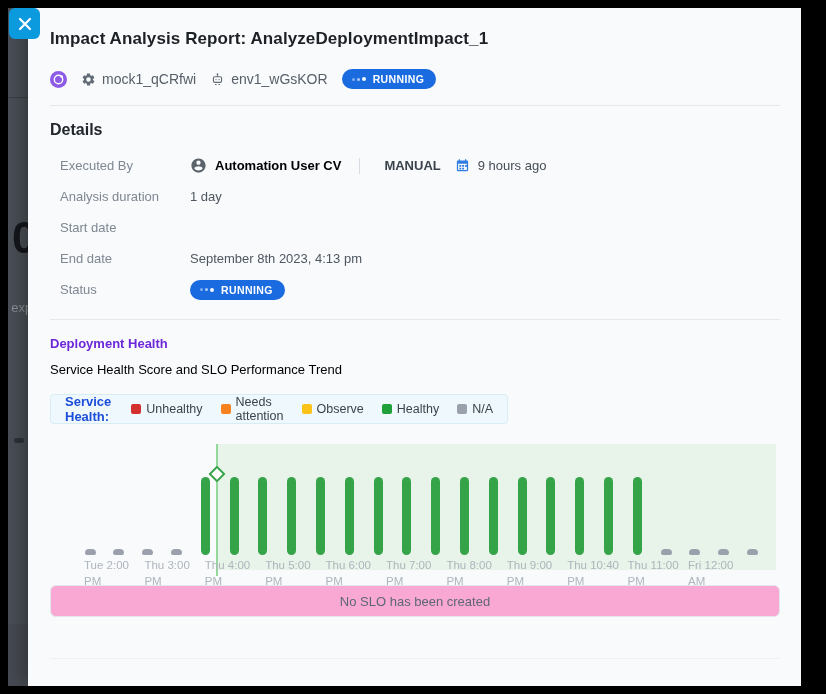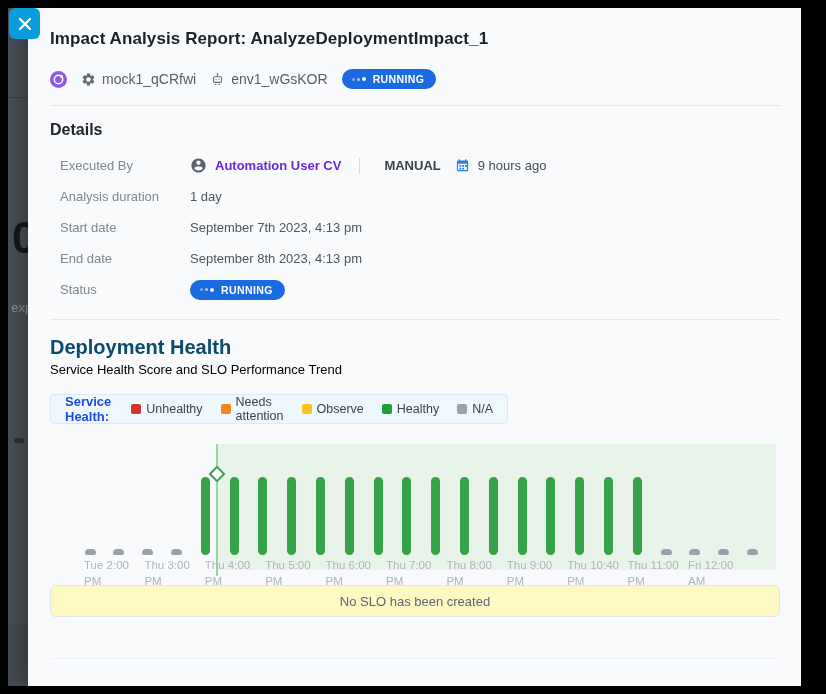--- a/index.html
+++ b/index.html
@@ -32,51 +32,51 @@
   .div-2{top:311px;}
   .div-3{top:650px;background:#edf0f4;}
 
   .sec-heading{position:absolute;left:22px;font-size:16px;font-weight:700;color:#22262c;}
   .details-heading{top:113px;}
 
   .details-rows{position:absolute;left:22px;top:142px;right:21px;}
   .d-row{height:31px;display:flex;align-items:center;}
   .d-label{width:130px;margin-left:10px;font-size:13px;color:#7e8792;flex:none;}
   .d-value{font-size:13px;color:#4e565f;display:flex;align-items:center;gap:8px;}
-  .exec-name{font-weight:700;color:#6d28d9;}
+  .exec-name{font-weight:700;color:#000000;}
   .exec-mode{font-weight:700;color:#3a424c;margin-left:6px;}
   .exec-time{font-weight:500;color:#454d57;}
   .vdiv{width:1px;height:16px;background:#d7dce2;margin:0 10px;}
 
   .pill{display:inline-flex;align-items:center;gap:2px;background:#1a6bdf;color:#fff;border-radius:12px;
         padding:4px 12px 4px 10px;font-size:10.5px;font-weight:700;letter-spacing:.4px;}
   .pill .dots{display:inline-flex;align-items:center;gap:2px;margin-right:5px;}
   .pill .dot{width:3px;height:3px;border-radius:50%;background:#fff;opacity:.45;}
   .pill .dot:nth-child(2){opacity:.65;}
   .pill .dot:nth-child(3){width:4px;height:4px;opacity:.95;}
 
-  .dh-heading{position:absolute;left:22px;top:328px;font-size:20px;font-weight:700;color:#0c4a6e;}
+  .dh-heading{position:absolute;left:22px;top:328px;font-size:13px;font-weight:700;color:#6d28d9;}
   .dh-sub{position:absolute;left:22px;top:354px;font-size:13px;color:#000000;}
 
   .legend-card{position:absolute;left:22px;top:386px;width:458px;height:30px;background:#eef8fd;
                border:1px solid #d9ecf6;border-radius:4px;display:flex;align-items:center;padding:0 14px;box-sizing:border-box;gap:18px;}
   .legend-title{font-size:13px;font-weight:700;color:#1d4ed8;}
   .legend-items{display:flex;align-items:center;gap:18px;}
   .legend-item{display:flex;align-items:center;gap:5px;font-size:12.5px;color:#3c434c;}
   .legend-item .swatch{width:10px;height:10px;border-radius:2px;flex:none;}
 
   .chart{position:absolute;left:22px;top:430px;width:730px;height:145px;}
   .chart .region{position:absolute;top:6px;height:126px;z-index:0;}
   .chart .marker-line{position:absolute;top:6px;width:2px;height:132px;z-index:1;}
   .chart .marker-diamond{position:absolute;width:8px;height:8px;background:#fff;border:2px solid #35a348;
                          transform:rotate(45deg);z-index:3;}
   .chart .bar{position:absolute;z-index:2;}
   .chart .tick{position:absolute;top:120px;font-size:11.5px;line-height:1.35;color:#aeb5bd;z-index:2;white-space:nowrap;}
 
-  .noslo{position:absolute;left:22px;top:577px;right:21px;height:30px;background:#fef9c3;border:1px solid #e3e7ed;
+  .noslo{position:absolute;left:22px;top:577px;right:21px;height:30px;background:#f9a8d4;border:1px solid #e3e7ed;
          border-radius:6px;display:flex;align-items:center;justify-content:center;font-size:13px;color:#5d6773;}
 
   svg{display:block;}
 </style>
 </head>
 <body>
 
 <div id="screen">
 
   <div class="backdrop">
@@ -162,21 +162,20 @@
           </span>
           <span class="exec-time">9 hours ago</span>
         </div>
       </div>
       <div class="d-row">
         <div class="d-label">Analysis duration</div>
         <div class="d-value">1 day</div>
       </div>
       <div class="d-row">
         <div class="d-label">Start date</div>
-        <div class="d-value">September 7th 2023, 4:13 pm</div>
       </div>
       <div class="d-row">
         <div class="d-label">End date</div>
         <div class="d-value">September 8th 2023, 4:13 pm</div>
       </div>
       <div class="d-row">
         <div class="d-label">Status</div>
         <div class="d-value">
           <span class="pill">
             <span class="dots">

